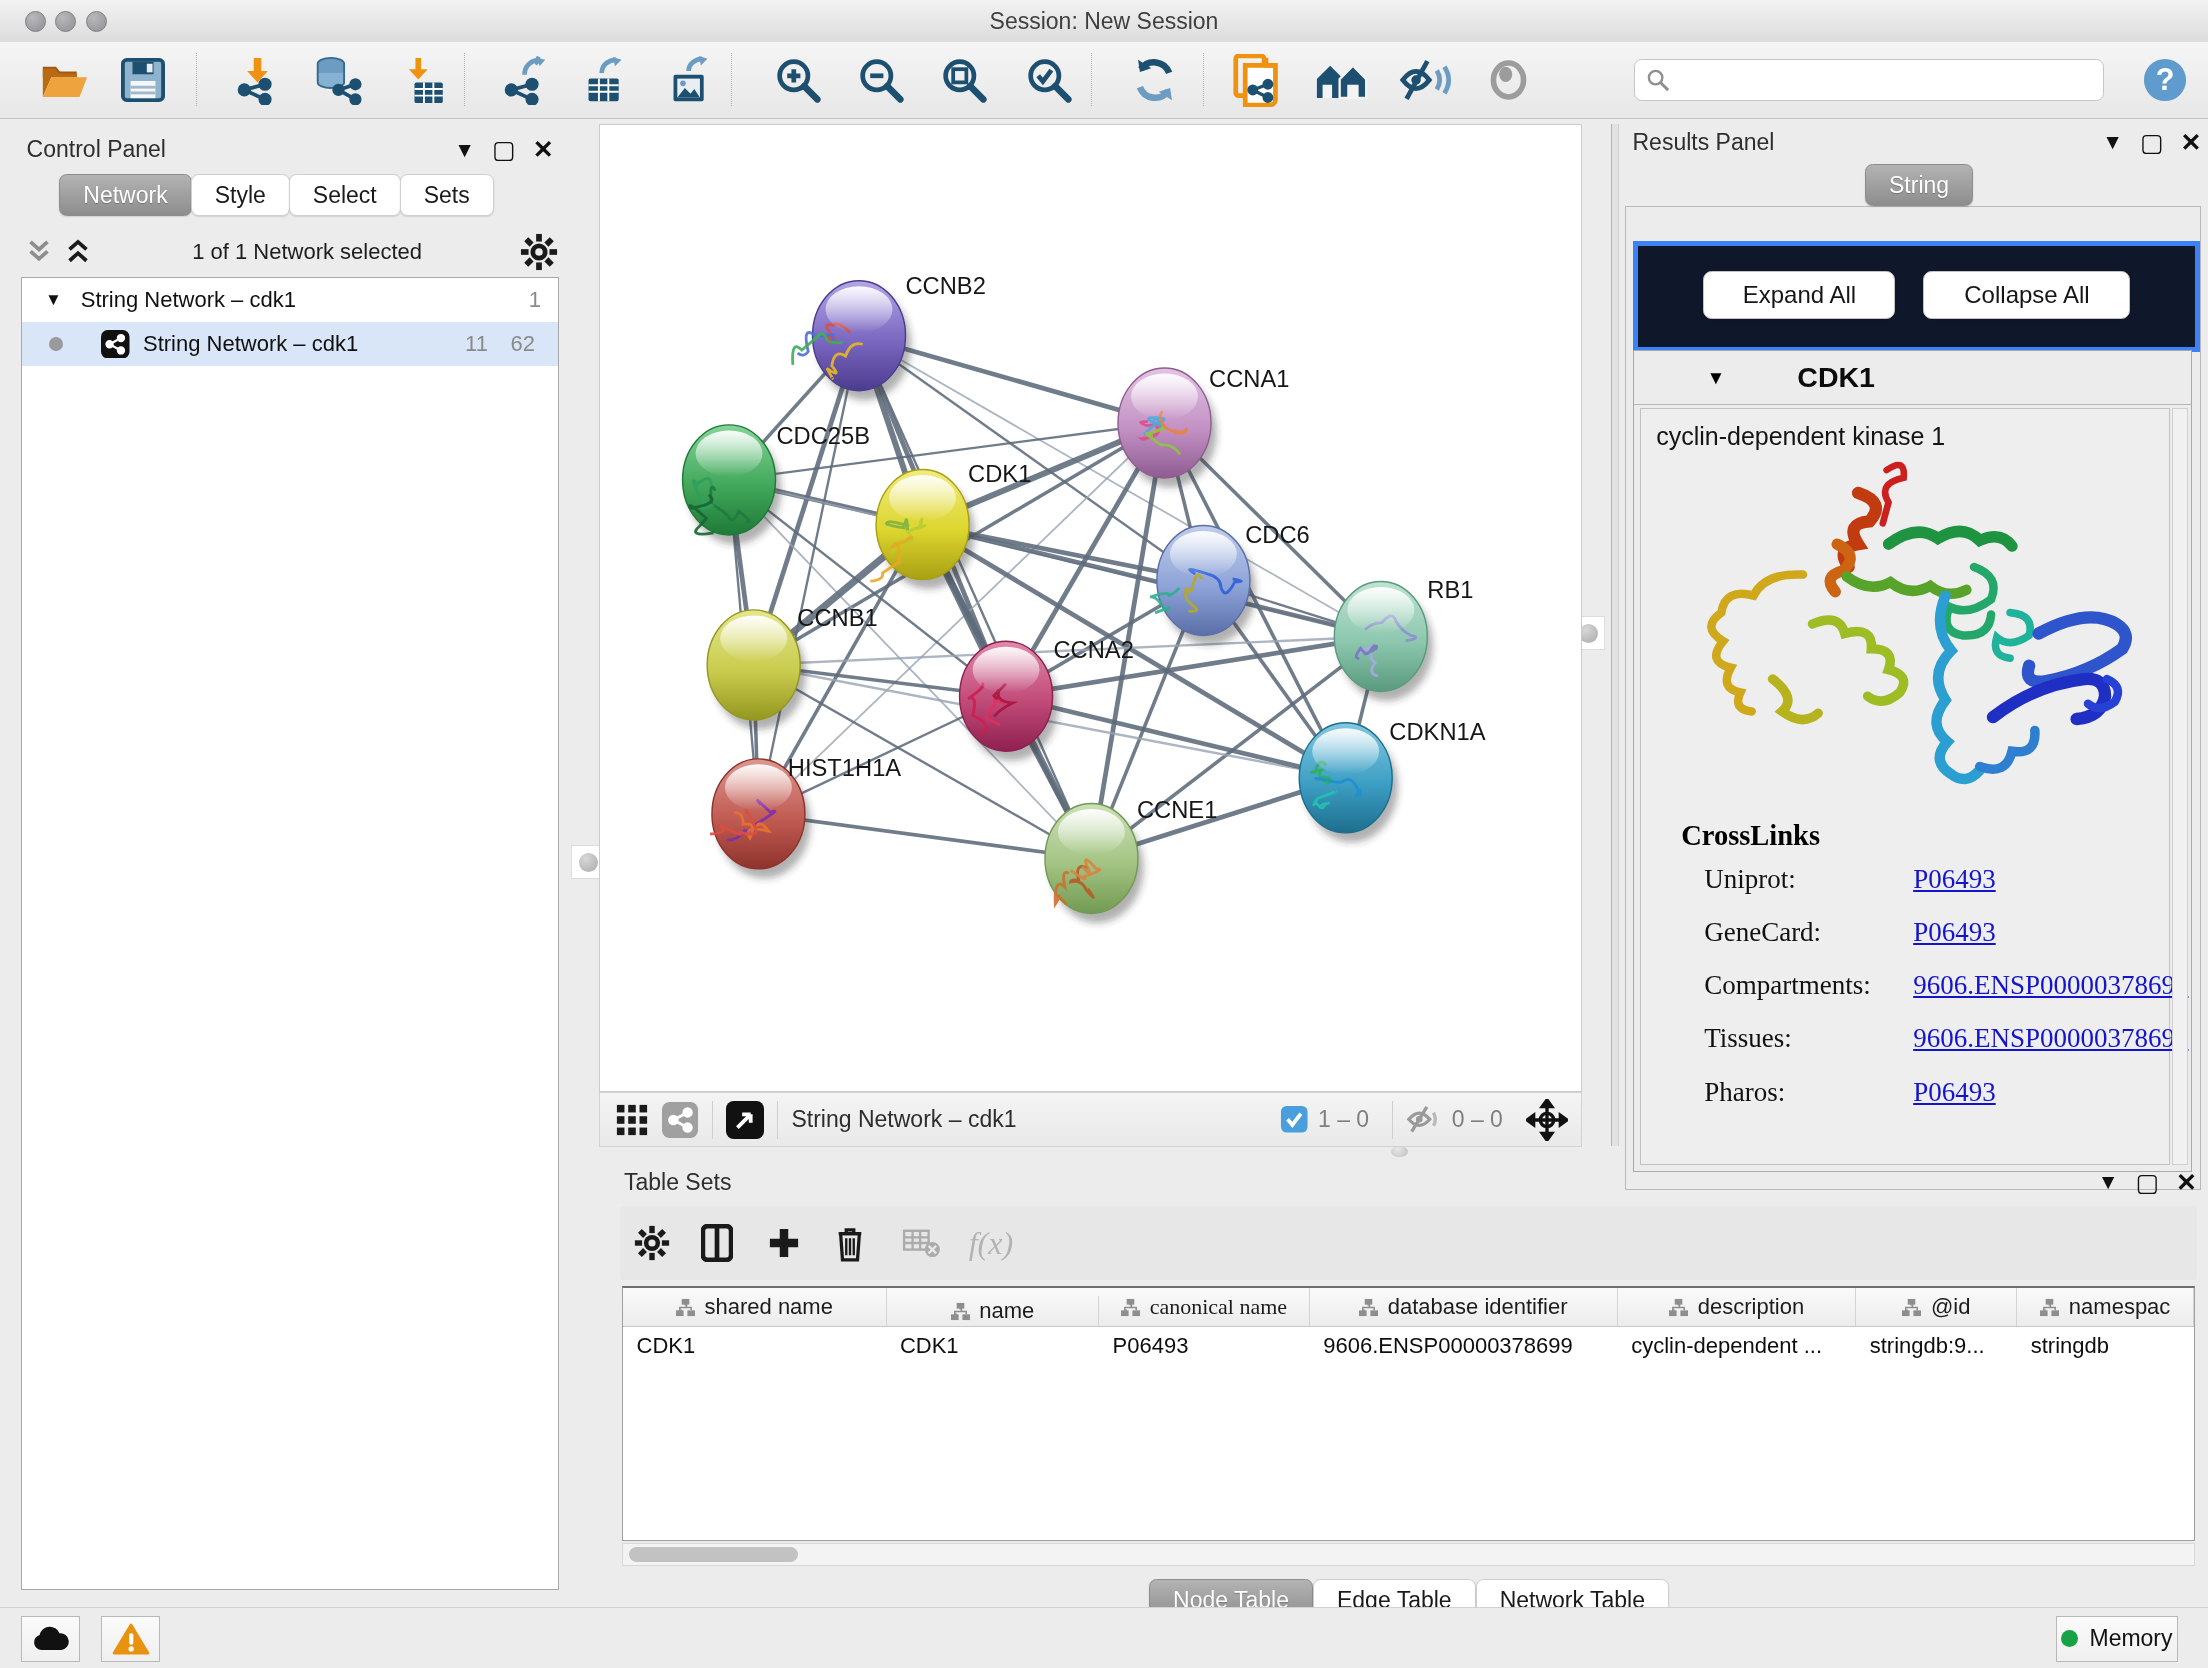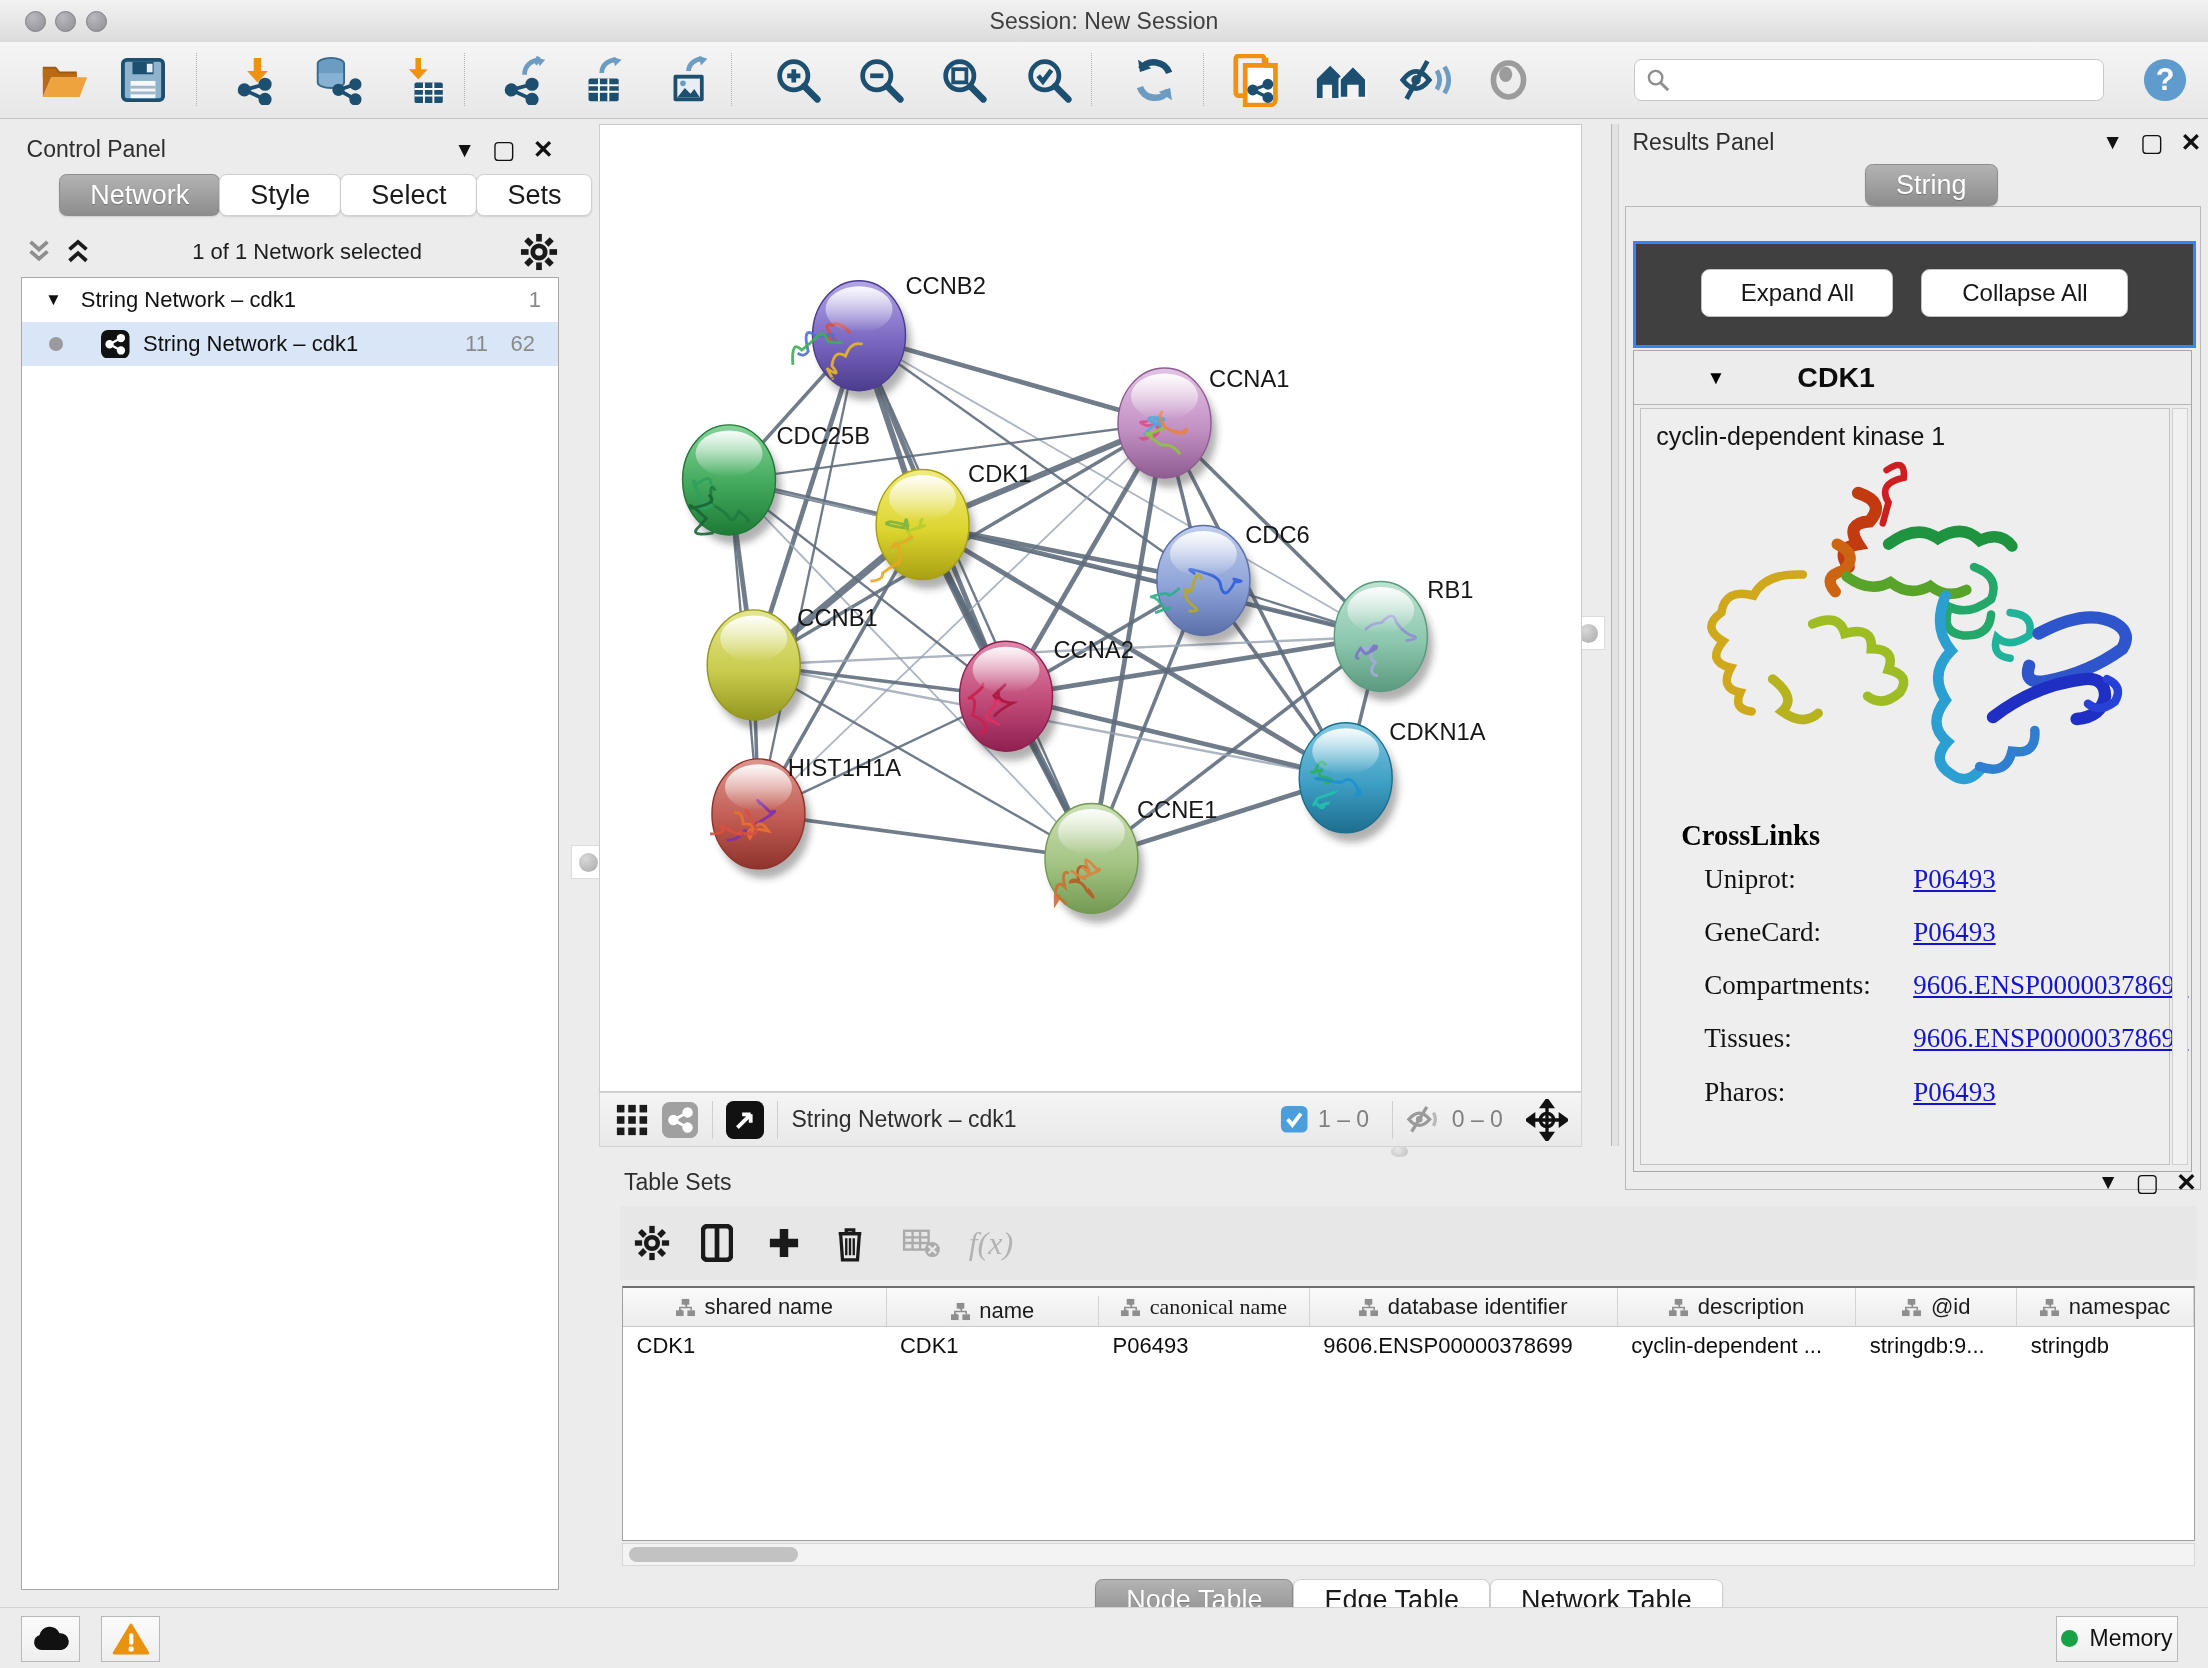--- a/index.html
+++ b/index.html
@@ -11,21 +11,21 @@
   .wintitle{position:absolute;top:0;left:0;width:100%;height:42px;line-height:42px;text-align:center;font-size:23px;color:#3f3f3f;}
   
   .toolbar{left:0;top:42px;width:2208px;height:76px;background:linear-gradient(#f5f5f5,#e7e7e7);border-bottom:1px solid #c4c4c4;}
   .tb{position:absolute;top:9.5px;width:61px;height:57px;display:flex;align-items:center;justify-content:center;cursor:pointer;}
   .tbsep{position:absolute;top:11.4px;width:0;height:53px;border-left:1.9px dotted #b2b2b2;}
   .searchbox{position:absolute;left:1634px;top:17px;width:470px;height:42px;background:#fff;border:1px solid #c6c6c6;border-radius:7.6px;display:flex;align-items:center;padding-left:11.4px;box-sizing:border-box;}
   
   .panel-title{font-size:23px;color:#2e2e2e;}
   .panel-ctl{display:flex;gap:17px;align-items:center;}
   .panel-ctl span{font-size:21px;color:#111;}
-  .tab{height:40px;line-height:40px;padding:0 30px;background:#fff;border:1px solid #cfcfcf;font-size:27px;color:#1a1a1a;border-radius:7.6px;cursor:pointer;box-shadow:0 1px 1.9px rgba(0,0,0,0.12);}
+  .tab{height:40px;line-height:40px;padding:0 23px;background:#fff;border:1px solid #cfcfcf;font-size:23px;color:#1a1a1a;border-radius:7.6px;cursor:pointer;box-shadow:0 1px 1.9px rgba(0,0,0,0.12);}
   .tab.sel{background:linear-gradient(#b3b3b3,#8d8d8d);color:#fff;border-color:#8d8d8d;text-shadow:0 1px 1px rgba(0,0,0,0.25);}
   
   .control-panel{left:13.3px;top:132px;width:554px;height:1470px;background:#ececec;}
   .cp-head{position:absolute;left:13.3px;top:1.9px;width:527px;height:32px;display:flex;justify-content:space-between;align-items:center;}
   .cp-tabs{position:absolute;left:46px;top:42px;display:flex;}
   .cp-tabs .tab{border-radius:7.6px;margin-right:-1px;}
   .cp-gearrow{position:absolute;left:9.5px;top:99px;width:535px;height:42px;display:flex;align-items:center;}
   .cp-gearrow .mid{flex:1;text-align:center;font-size:22px;color:#1d1d1d;}
   .tree{position:absolute;left:7.6px;top:145px;width:538px;height:1313px;background:#fff;border:1.9px solid #a8a8a8;box-sizing:border-box;}
   .trow{position:relative;height:44px;display:flex;align-items:center;font-size:22px;color:#101010;}
@@ -37,21 +37,21 @@
   .nf-sep{width:0;height:38px;border-left:1px solid #cfcfcf;margin:0 13.3px;}
   .nf-title{font-size:23px;color:#2d2d2d;flex:1;}
   .nf-cnt{font-size:23px;color:#7f7f7f;margin:0 9.5px;}
   
   .vhandle{width:32px;height:32px;background:#fff;border:1px solid #dcdcdc;display:flex;align-items:center;justify-content:center;}
   .vhandle i{width:19px;height:19px;border-radius:50%;background:radial-gradient(circle at 35% 30%,#d8d8d8,#a9a9a9);display:block;}
   .vdivider{left:1611px;top:124px;width:5.7px;height:1022px;background:#e2e2e2;border-left:1.9px solid #b2b2b2;border-right:1px solid #cfcfcf;}
   
   .results{left:1623px;top:124px;width:586px;height:1025px;}
   .res-box{position:absolute;left:1.9px;top:82px;width:574px;height:982px;border:1px solid #b9b9b9;background:#ececec;}
-  .res-btnbox{position:absolute;left:7.6px;top:34px;width:557px;height:101px;border:3px solid #3b82f6;background:#404040;}
+  .res-btnbox{position:absolute;left:7.6px;top:34px;width:557px;height:101px;border:5px solid #3b82f6;background:#0f172a;}
   .btn{position:absolute;height:46px;line-height:46px;text-align:center;background:#fff;border:1px solid #c3c3c3;border-radius:8.6px;font-size:24px;color:#161616;cursor:pointer;box-shadow:0 1px 1.9px rgba(0,0,0,0.10);}
   .res-section{position:absolute;left:7.6px;top:143px;width:557px;height:820px;border:1px solid #a9a9a9;background:#ececec;}
   .res-sechead{position:absolute;left:0;top:0;width:100%;height:53px;display:flex;align-items:center;border-bottom:1px solid #b5b5b5;}
   .res-body{position:absolute;left:5.7px;top:57px;right:21px;bottom:5.7px;background:#eeeeee;border:1px solid #c2c2c2;}
   .res-scroll{position:absolute;top:57px;right:3.8px;width:13.3px;bottom:5.7px;background:#f1f1f1;border:1px solid #cfcfcf;}
   .res-desc{position:absolute;left:15px;top:13.3px;font-size:25px;color:#141414;}
   .xl-title{position:absolute;left:40px;top:411px;font-family:"Liberation Serif",serif;font-weight:bold;font-size:28.5px;color:#000;}
   .xl-row{position:absolute;left:63px;width:457px;height:34px;font-family:"Liberation Serif",serif;font-size:27px;color:#111;}
   .xl-row a{position:absolute;left:209px;color:#1414cc;text-decoration:underline;cursor:pointer;}
   

